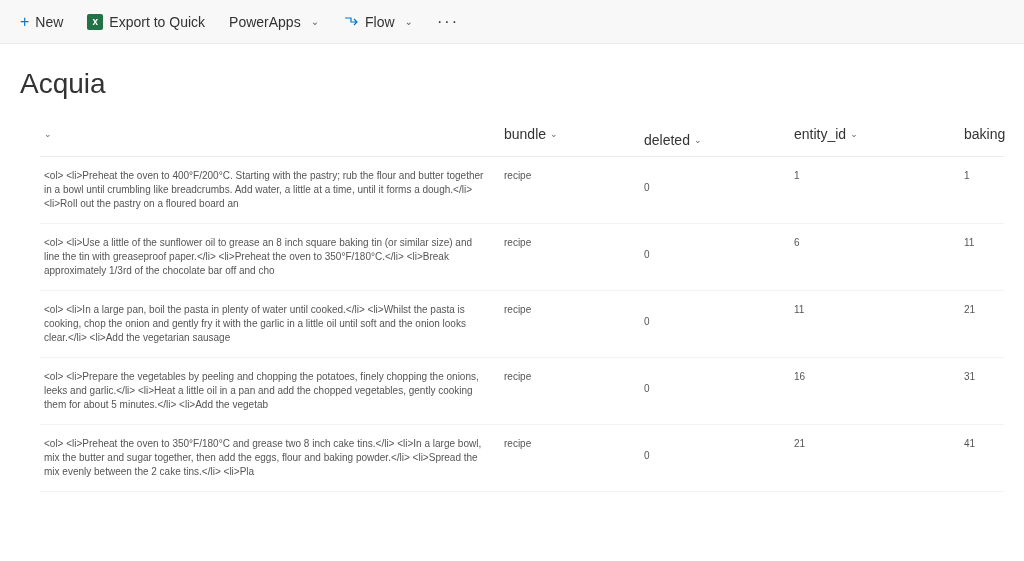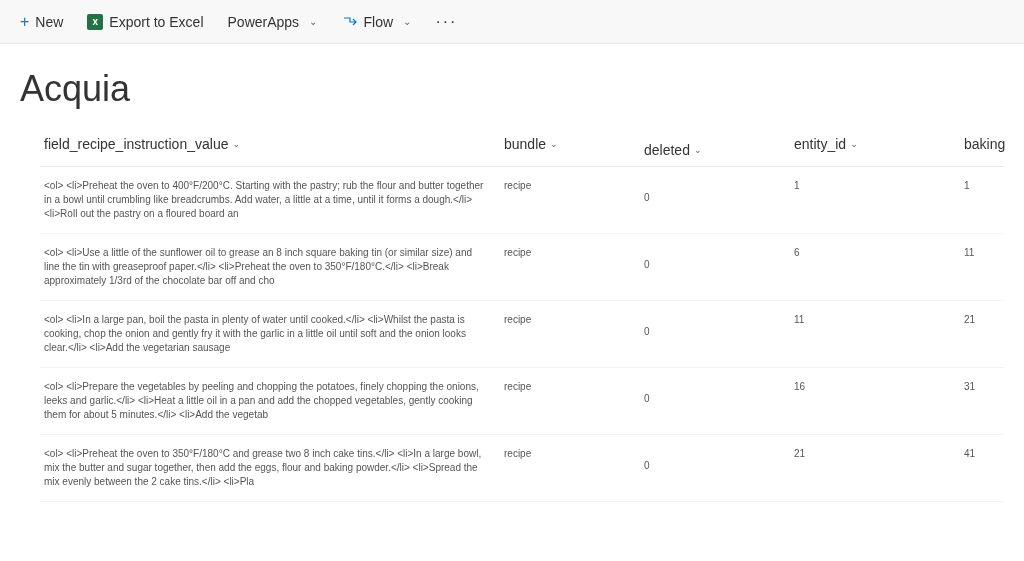--- a/index.html
+++ b/index.html
@@ -44,21 +44,21 @@
       font-size: 10px;
       color: #666;
       margin-left: 4px;
     }
     .more-dots {
       font-size: 16px;
       letter-spacing: 2px;
       color: #333;
     }
     .page-title {
-      font-size: 36px;
+      font-size: 28px;
       font-weight: 300;
       color: #333;
       padding: 24px 0 12px 20px;
     }
     .list-container {
       padding: 0 20px 0 40px;
     }
     .list-header {
       display: flex;
       border-bottom: 1px solid #eaeaea;
@@ -148,21 +148,21 @@
 </head>
 <body>
 
 <div class="toolbar">
   <div class="toolbar-item">
     <span class="toolbar-icon plus-icon">+</span>
     <span>New</span>
   </div>
   <div class="toolbar-item">
     <span class="toolbar-icon excel-icon">x</span>
-    <span>Export to Excel</span>
+    <span>Export to Quick</span>
   </div>
   <div class="toolbar-item">
     <span>PowerApps</span>
     <span class="chevron-down">⌄</span>
   </div>
   <div class="toolbar-item">
     <span class="toolbar-icon flow-icon">
       <svg viewBox="0 0 16 16" fill="none" stroke="#0078d4" stroke-width="1.2">
         <path d="M2 4 L8 4 L8 8 L14 8 M11 5 L14 8 L11 11"></path>
       </svg>
@@ -173,21 +173,20 @@
   <div class="toolbar-item">
     <span class="more-dots">···</span>
   </div>
 </div>
 
 <h1 class="page-title">Acquia</h1>
 
 <div class="list-container">
   <div class="list-header">
     <div class="col col-instruction">
-      <span>field_recipe_instruction_value</span>
       <span class="header-chevron">⌄</span>
     </div>
     <div class="col col-bundle">
       <span>bundle</span>
       <span class="header-chevron">⌄</span>
     </div>
     <div class="col col-deleted">
       <span>deleted</span>
       <span class="header-chevron">⌄</span>
     </div>

